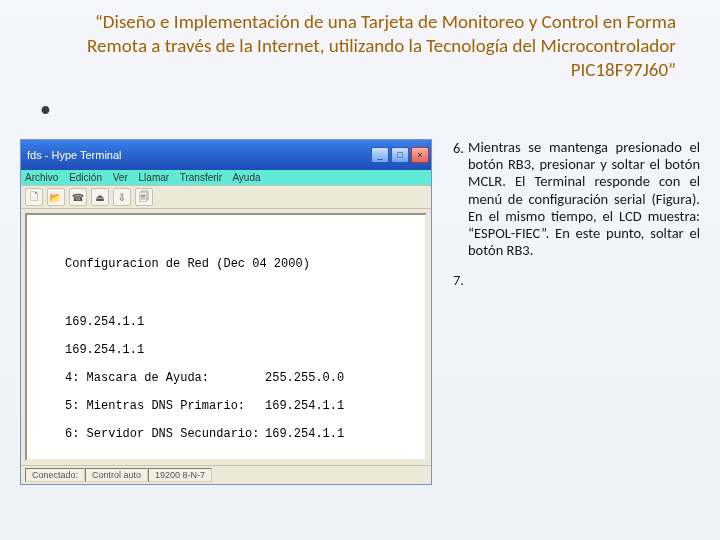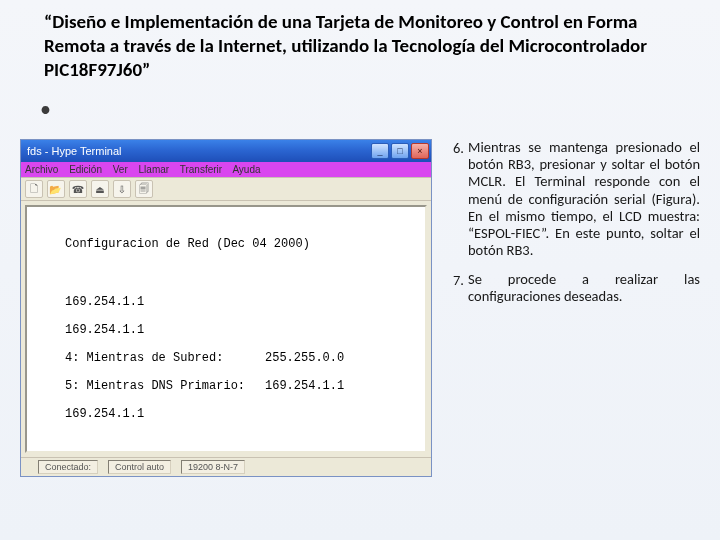--- a/index.html
+++ b/index.html
@@ -1,37 +1,37 @@
 <!DOCTYPE html>
 <html><head>
 <meta charset="utf-8">
 <style>
   * { box-sizing: border-box; margin: 0; padding: 0; }
   html, body { width: 720px; height: 540px; font-family: Calibri, Arial, sans-serif; background: #fff; }
   body { background: linear-gradient(to bottom, #f4f6fa 0%, #eef2f8 100%); }
   .slide { width: 720px; height: 540px; padding: 8px 14px 0 14px; }
-  .title { font-size: 19px; font-weight: 700; text-align: left; color: #000000; line-height: 1.25; padding: 2px 30px 10px 30px; }
+  .title { font-size: 19px; font-weight: 400; text-align: right; color: #a16207; line-height: 1.25; padding: 2px 30px 10px 30px; }
   .bullet1 { display: flex; align-items: flex-start; font-size: 28px; color: #404040; padding: 2px 0 12px 26px; }
   .bullet1 .dot { font-size: 22px; margin-right: 14px; line-height: 34px; color: #3b3b3b; }
   .body-row { display: flex; gap: 10px; padding-left: 6px; }
   .ht-window { width: 412px; border: 1px solid #7a92c4; background: #ece9d8; font-family: Tahoma, sans-serif; font-size: 11px; }
-  .ht-titlebar { height: 22px; background: linear-gradient(to bottom, #3a81e8 0%, #2b66d2 45%, #1e4eb8 100%); display: flex; align-items: center; padding: 0 2px 0 6px; color: #fff; font-size: 11px; }
+  .ht-titlebar { height: 30px; background: linear-gradient(to bottom, #3a81e8 0%, #2b66d2 45%, #1e4eb8 100%); display: flex; align-items: center; padding: 0 2px 0 6px; color: #fff; font-size: 11px; }
   .ht-titlebar .spacer { flex: 1; }
   .ht-titlebar .wbtn { width: 18px; height: 16px; margin-left: 2px; background: linear-gradient(to bottom,#cfe3ff,#6fa3ef); border: 1px solid #2a5db8; border-radius: 2px; display: flex; align-items: center; justify-content: center; font-size: 9px; color: #1a2b55; }
   .ht-titlebar .wbtn.close { background: linear-gradient(to bottom,#f6b0a8,#e0655a); border-color:#b33a2f; color:#4a120c; }
-  .ht-menubar { background: #d946ef; padding: 2px 4px; font-size: 10px; color: #333; border-bottom: 1px solid #c9c2b2; }
+  .ht-menubar { background: #5eead4; padding: 2px 4px; font-size: 10px; color: #333; border-bottom: 1px solid #c9c2b2; }
   .ht-menubar span { margin-right: 8px; }
   .ht-toolbar { background: #ece9d8; padding: 2px 4px; display: flex; gap: 4px; border-bottom: 1px solid #c9c2b2; }
   .ht-toolbar .tb { width: 18px; height: 18px; border: 1px solid #c9c2b2; background: #f6f4ec; border-radius: 2px; display:flex; align-items:center; justify-content:center; font-size:10px; color:#555; }
   .ht-term { background: #fff; margin: 4px; padding: 8px 8px 6px 8px; height: 248px; border: 2px inset #ece9d8; font-family: "Fixedsys","Courier New",monospace; font-size: 12px; color: #000; overflow: hidden; white-space: pre; }
-  .ht-term .hdr { margin: 8px 0 16px 30px; }
+  .ht-term .hdr { margin: 20px 0 16px 30px; }
   .ht-term .menu { margin-left: 30px; }
   .ht-term .menu div { display: flex; }
   .ht-term .menu .k { width: 200px; }
-  .ht-status { background: #ece9d8; border-top: 1px solid #c9c2b2; padding: 2px 17px; font-size: 9px; color: #555; display: flex; gap: 10px; }
+  .ht-status { background: #ece9d8; border-top: 1px solid #c9c2b2; padding: 2px 4px; font-size: 9px; color: #555; display: flex; }
   .ht-status .cell { border: 1px inset #d6d0be; padding: 1px 6px; background: #f3efe2; }
   .right-col { width: 258px; font-size: 14.5px; color: #181818; font-family: Calibri, Arial, sans-serif; }
   .item { display: flex; margin-bottom: 12px; }
   .num { width: 26px; text-align: right; padding-right: 4px; }
   .txt { flex: 1; text-align: justify; line-height: 1.18; }
 </style>
 </head>
 <body>
 
 <div class="slide">
@@ -64,39 +64,38 @@
         <span class="tb">☎</span>
         <span class="tb">⏏</span>
         <span class="tb">⇩</span>
         <span class="tb">🗐</span>
       </div>
       <div class="ht-term">
 <div class="hdr">Configuracion de Red (Dec 04 2000)</div>
 <div class="menu">
 <div><span>169.254.1.1</span></div>
 <div><span>169.254.1.1</span></div>
-<div><span class="k">4: Mientras de Subred:</span><span>255.255.0.0</span></div>
+<div><span class="k">4: Mascara de Ayuda:</span><span>255.255.0.0</span></div>
 <div><span class="k">5: Mientras DNS Primario:</span><span>169.254.1.1</span></div>
-<div><span>169.254.1.1</span></div>
+<div><span class="k">6: Servidor DNS Secundario:</span><span>169.254.1.1</span></div>
 
 
 </div>
 
       </div>
       <div class="ht-status">
         <span class="cell">Conectado:</span>
         <span class="cell">Control auto</span>
         <span class="cell">19200 8-N-7</span>
       </div>
     </div>
 
     <div class="right-col">
       <div class="item">
         <div class="num">6.</div>
         <div class="txt">Mientras se mantenga presionado el botón RB3, presionar y soltar el botón MCLR. El Terminal responde con el menú de configuración serial (Figura). En el mismo tiempo, el LCD muestra: “ESPOL-FIEC”. En este punto, soltar el botón RB3.</div>
       </div>
       <div class="item">
         <div class="num">7.</div>
-        <div class="txt">Se procede a realizar las configuraciones deseadas.</div>
       </div>
     </div>
   </div>
 </div>
 
 </body></html>

